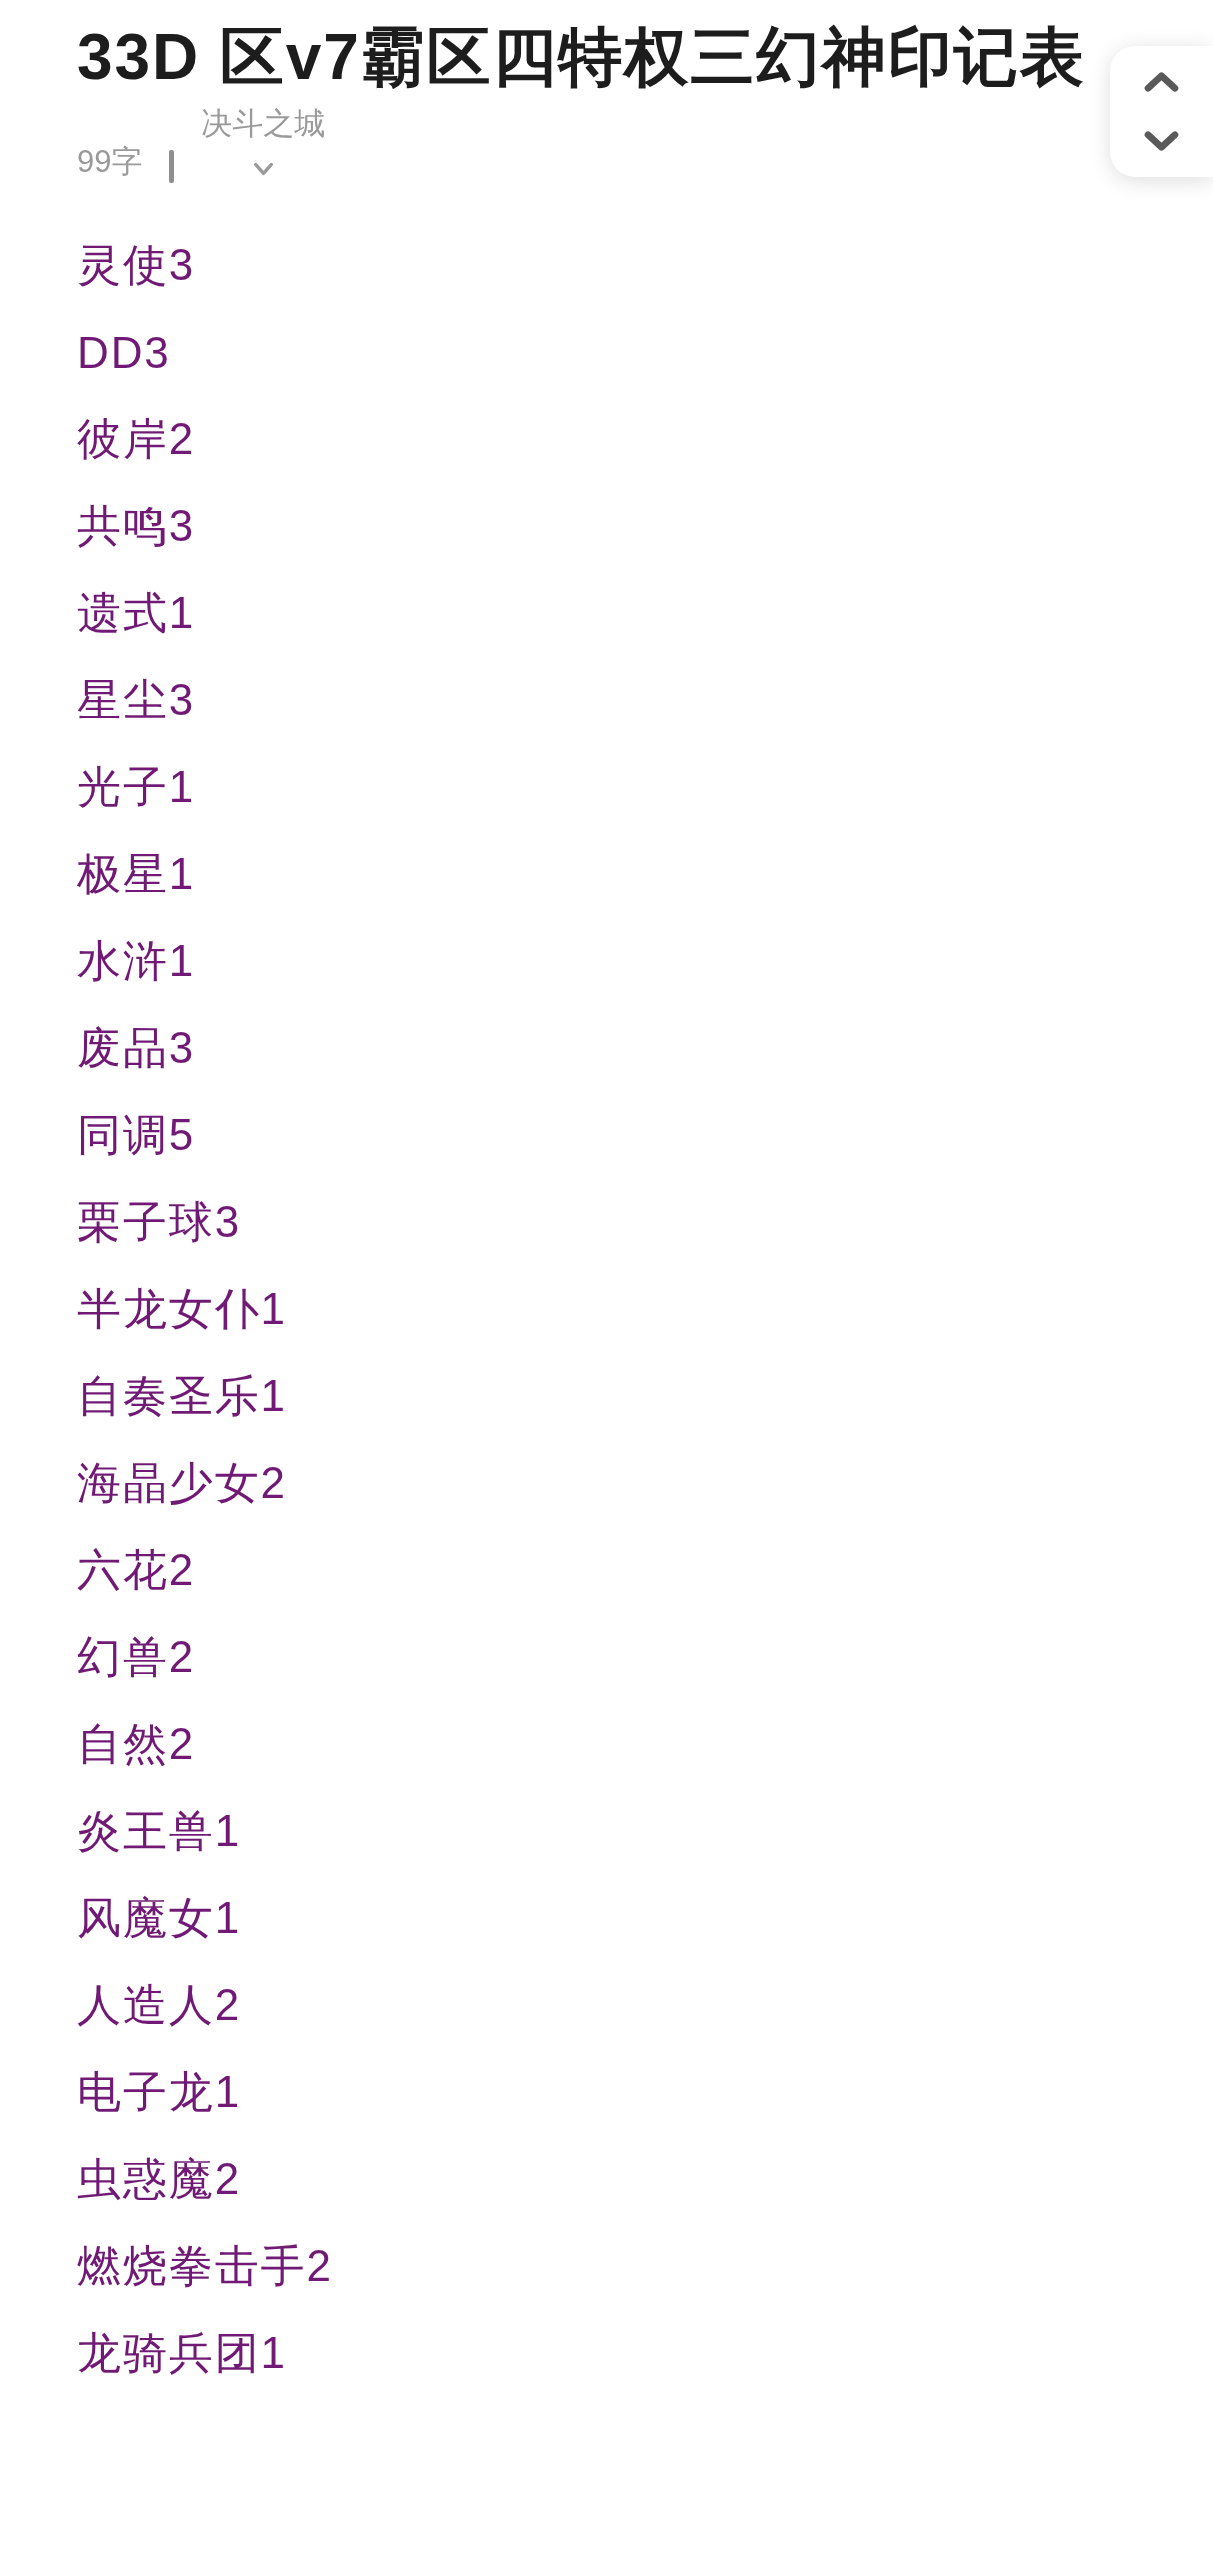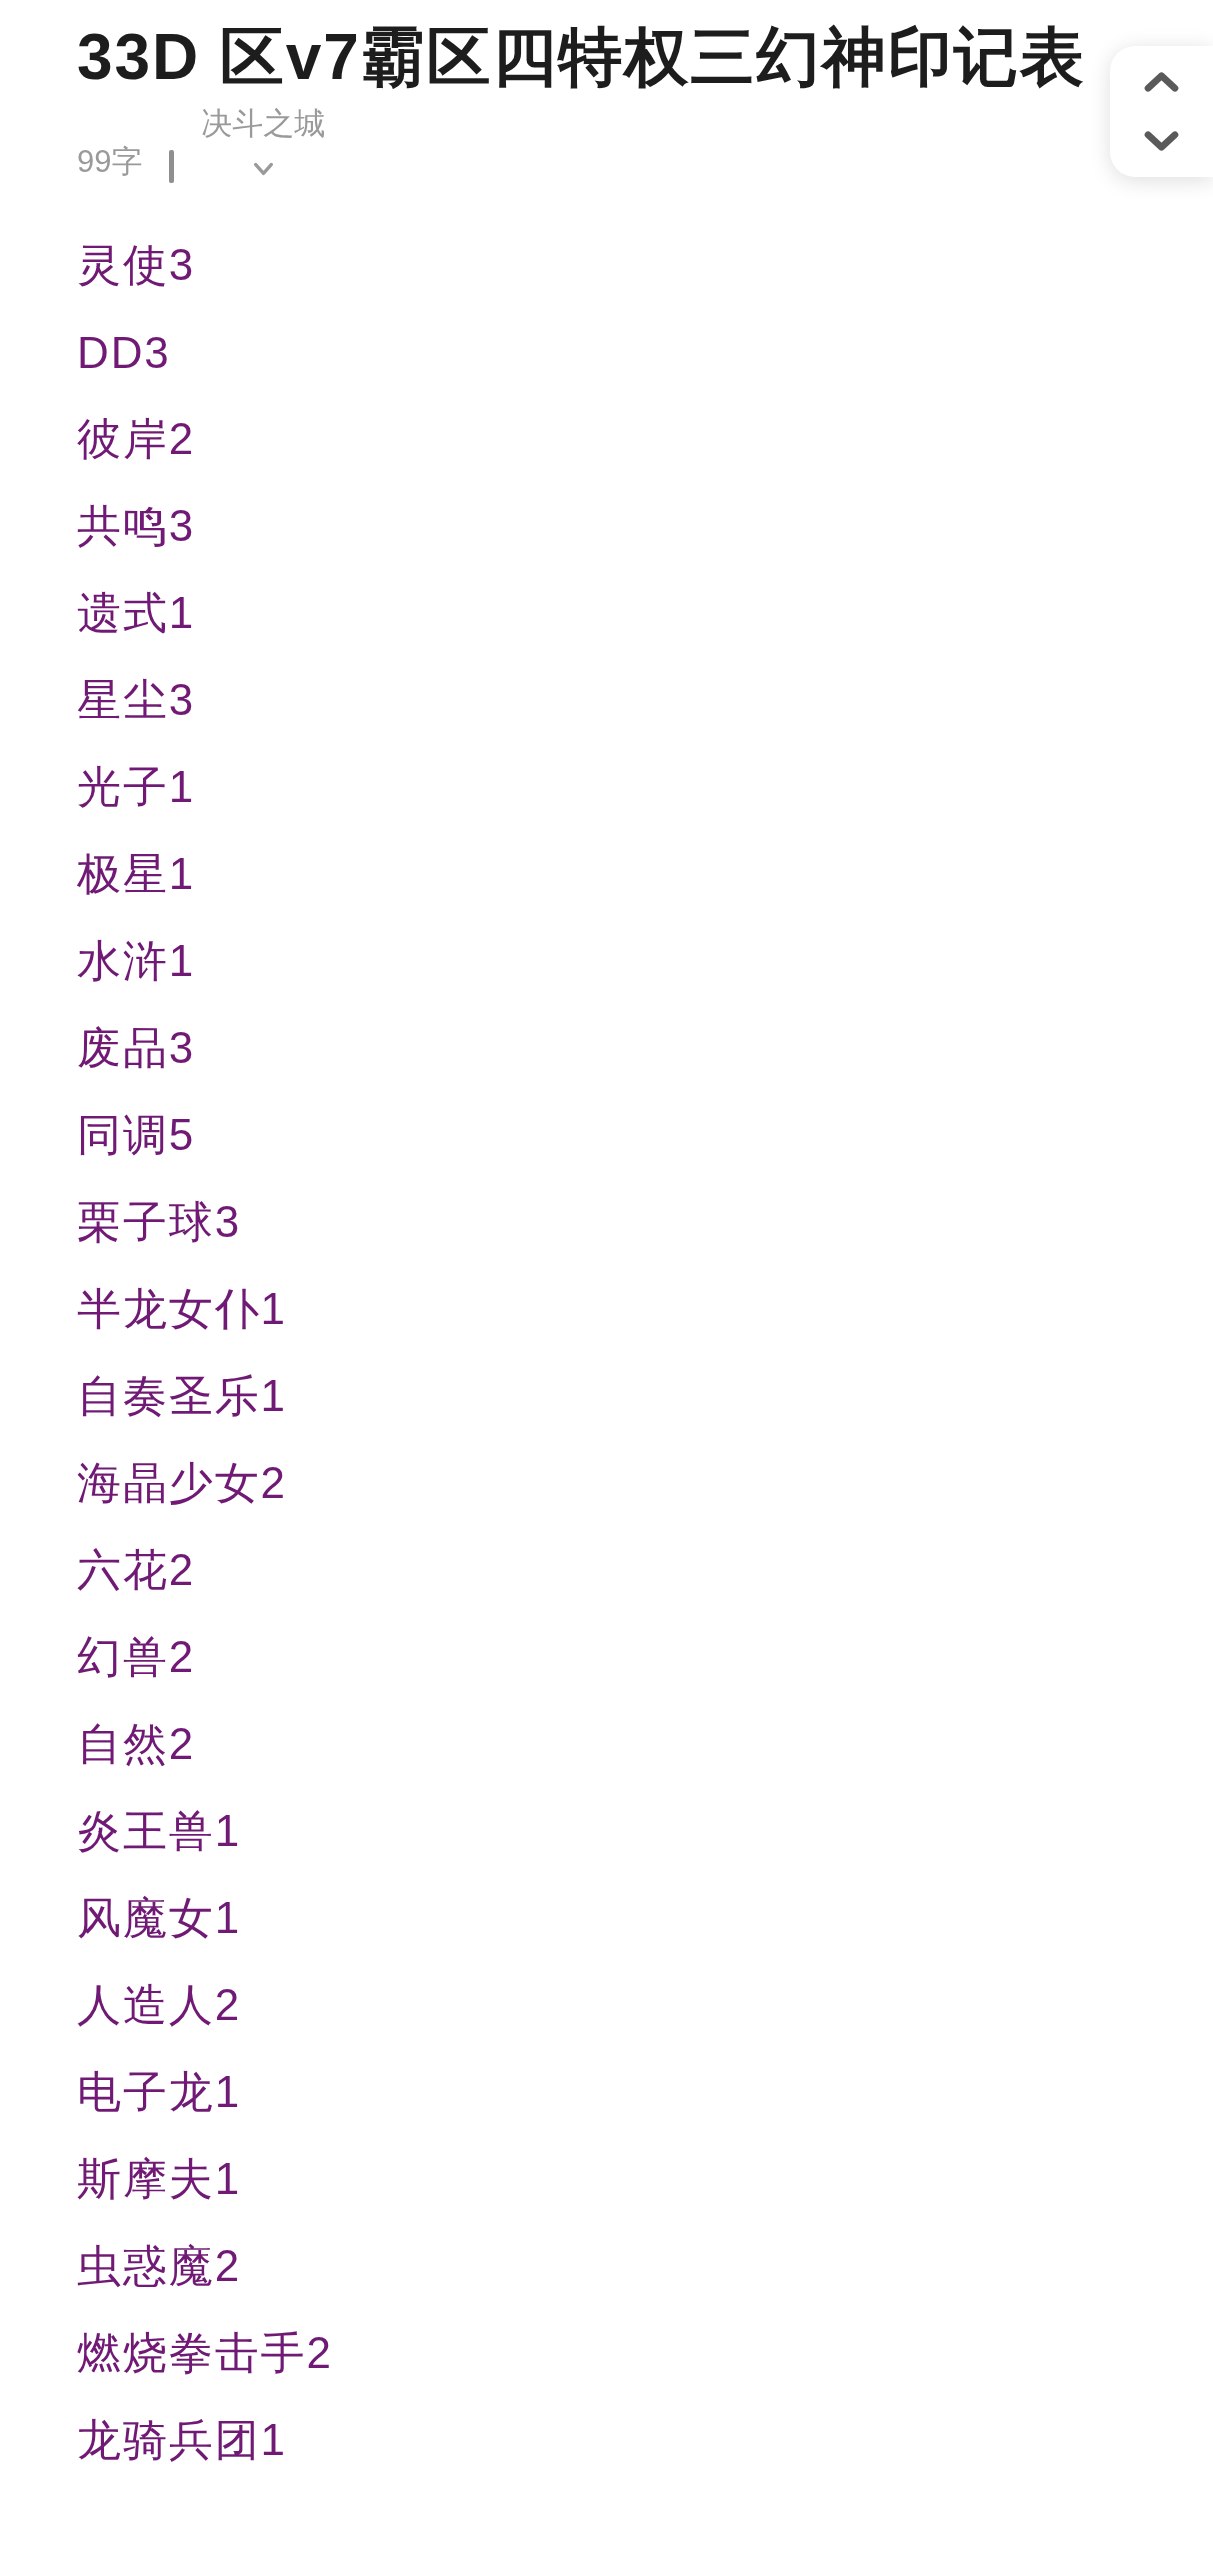--- a/index.html
+++ b/index.html
@@ -142,21 +142,20 @@
       <div class="note-line">自然2</div>
 
       <div class="note-line">炎王兽1</div>
 
       <div class="note-line">风魔女1</div>
 
       <div class="note-line">人造人2</div>
 
       <div class="note-line">电子龙1</div>
 
-      <div class="note-line">斯摩夫1</div>
 
       <div class="note-line">虫惑魔2</div>
 
       <div class="note-line">燃烧拳击手2</div>
 
       <div class="note-line">龙骑兵团1</div>
     </div>
 
 </div>
 

